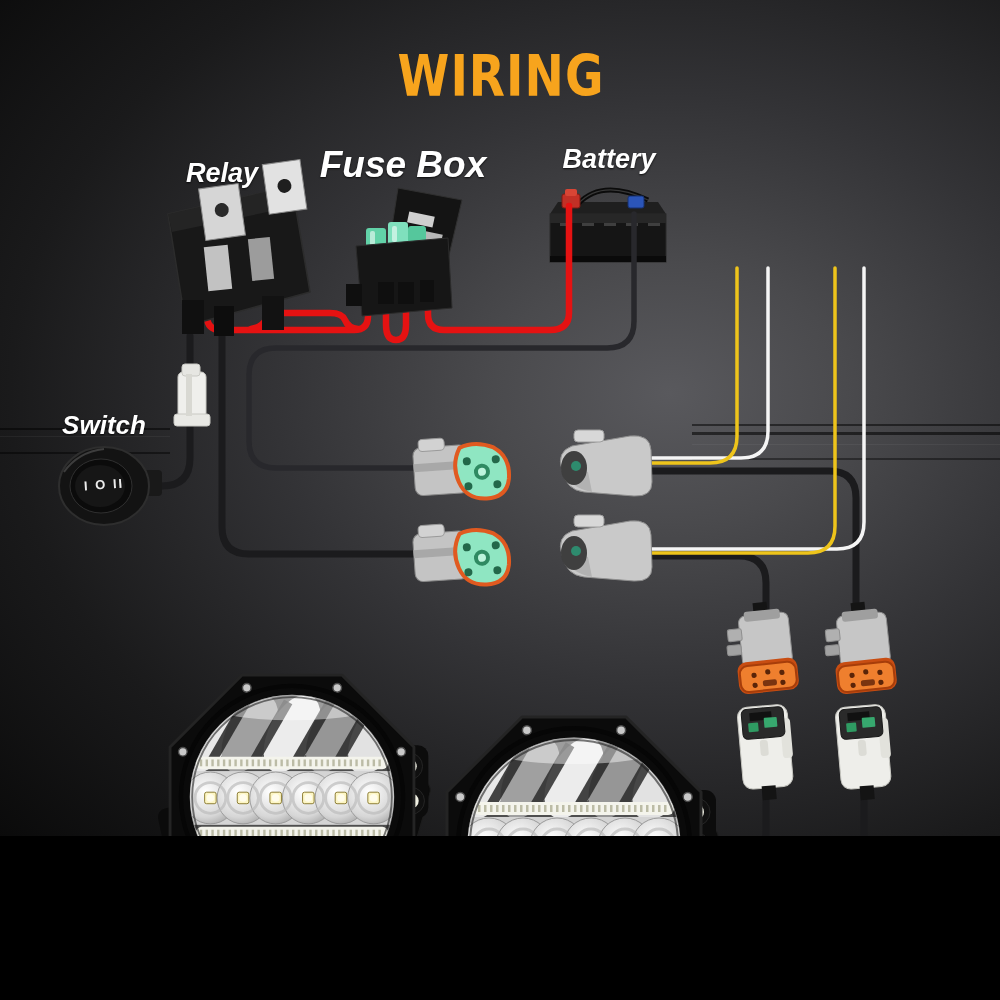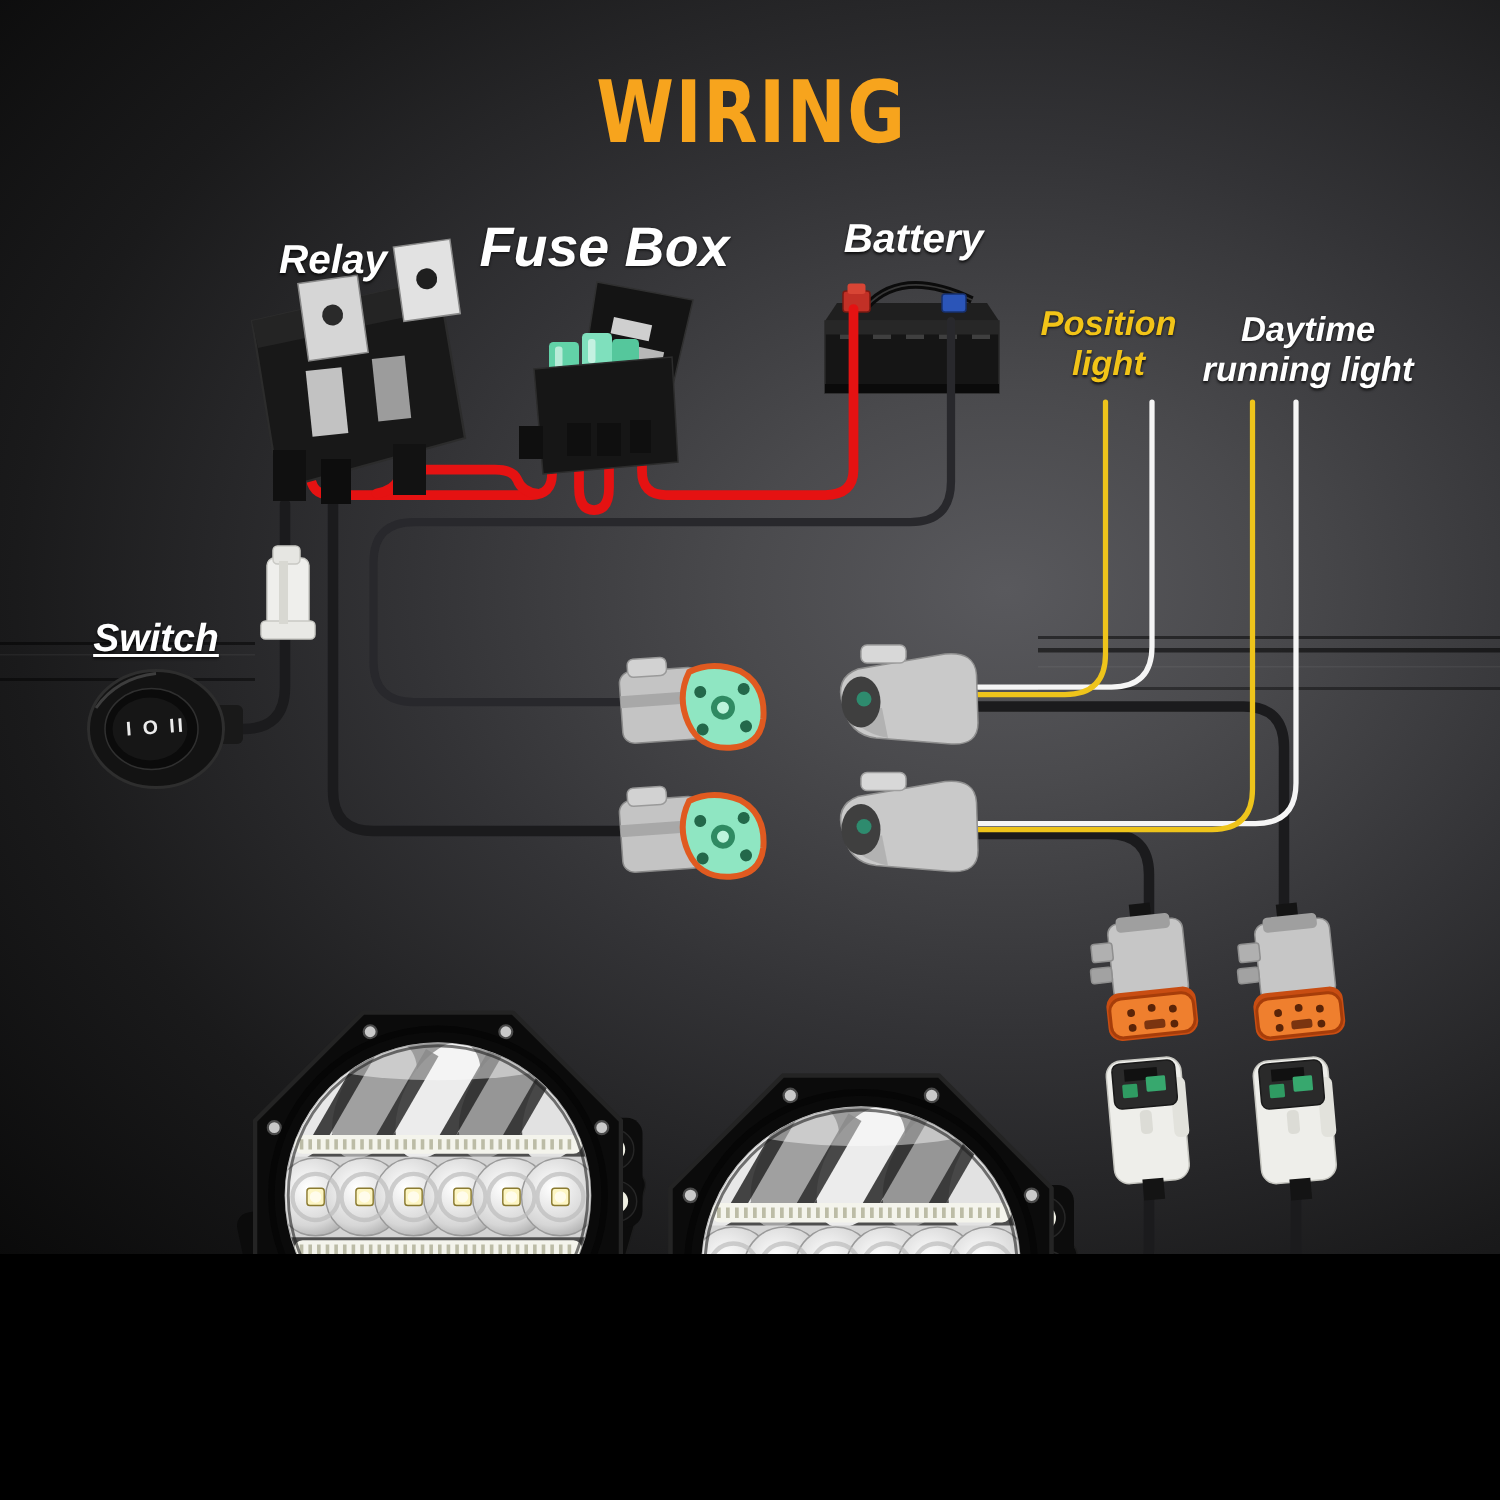--- a/index.html
+++ b/index.html
@@ -13,21 +13,21 @@
        white-space:nowrap;transform:translateX(-50%);text-shadow:0 1px 2px rgba(0,0,0,.8);}
   .lbl.two{text-align:center;line-height:1.18;}
   #title{
     position:absolute;left:501px;top:42px;transform:translateX(-50%) scaleY(1.22);
     transform-origin:center top;color:#F7A41D;font-weight:800;font-size:47px;
     letter-spacing:1px;font-style:normal;font-family:"DejaVu Sans","Liberation Sans",sans-serif;
   }
   #lbl-relay{left:222px;top:158px;font-size:27px;}
   #lbl-fusebox{left:403px;top:144px;font-size:37px;}
   #lbl-battery{left:609px;top:144px;font-size:27px;}
-  #lbl-switch{left:104px;top:410px;font-size:26px;text-decoration:underline;}
+  #lbl-switch{left:104px;top:410px;font-size:26px;}
   #lbl-position{left:739px;top:202px;font-size:23px;color:#F2C418;}
   #lbl-daytime{left:872px;top:206px;font-size:23px;}
   #switch-markings{
     position:absolute;left:61px;top:477px;width:86px;text-align:center;
     color:#ececec;font-size:13px;font-weight:bold;letter-spacing:2px;
     transform:rotate(-4deg);
   }
   svg{position:absolute;left:0;top:0;}
   .streak{position:absolute;pointer-events:none;}
 </style>
@@ -372,22 +372,14 @@
         <rect x="758" y="786" width="14" height="14" fill="#141414"></rect>
       </g>
     </g>
   </svg>
 
   <div id="title">WIRING</div>
   <div class="lbl" id="lbl-relay">Relay</div>
   <div class="lbl" id="lbl-fusebox">Fuse Box</div>
   <div class="lbl" id="lbl-battery">Battery</div>
   <div class="lbl" id="lbl-switch">Switch</div>
-  <div class="lbl two" id="lbl-position">
-    <div>Position</div>
-    <div>light</div>
-  </div>
-  <div class="lbl two" id="lbl-daytime">
-    <div>Daytime</div>
-    <div>running light</div>
-  </div>
   <div id="switch-markings">I O II</div>
 </div>
 
 </body></html>

